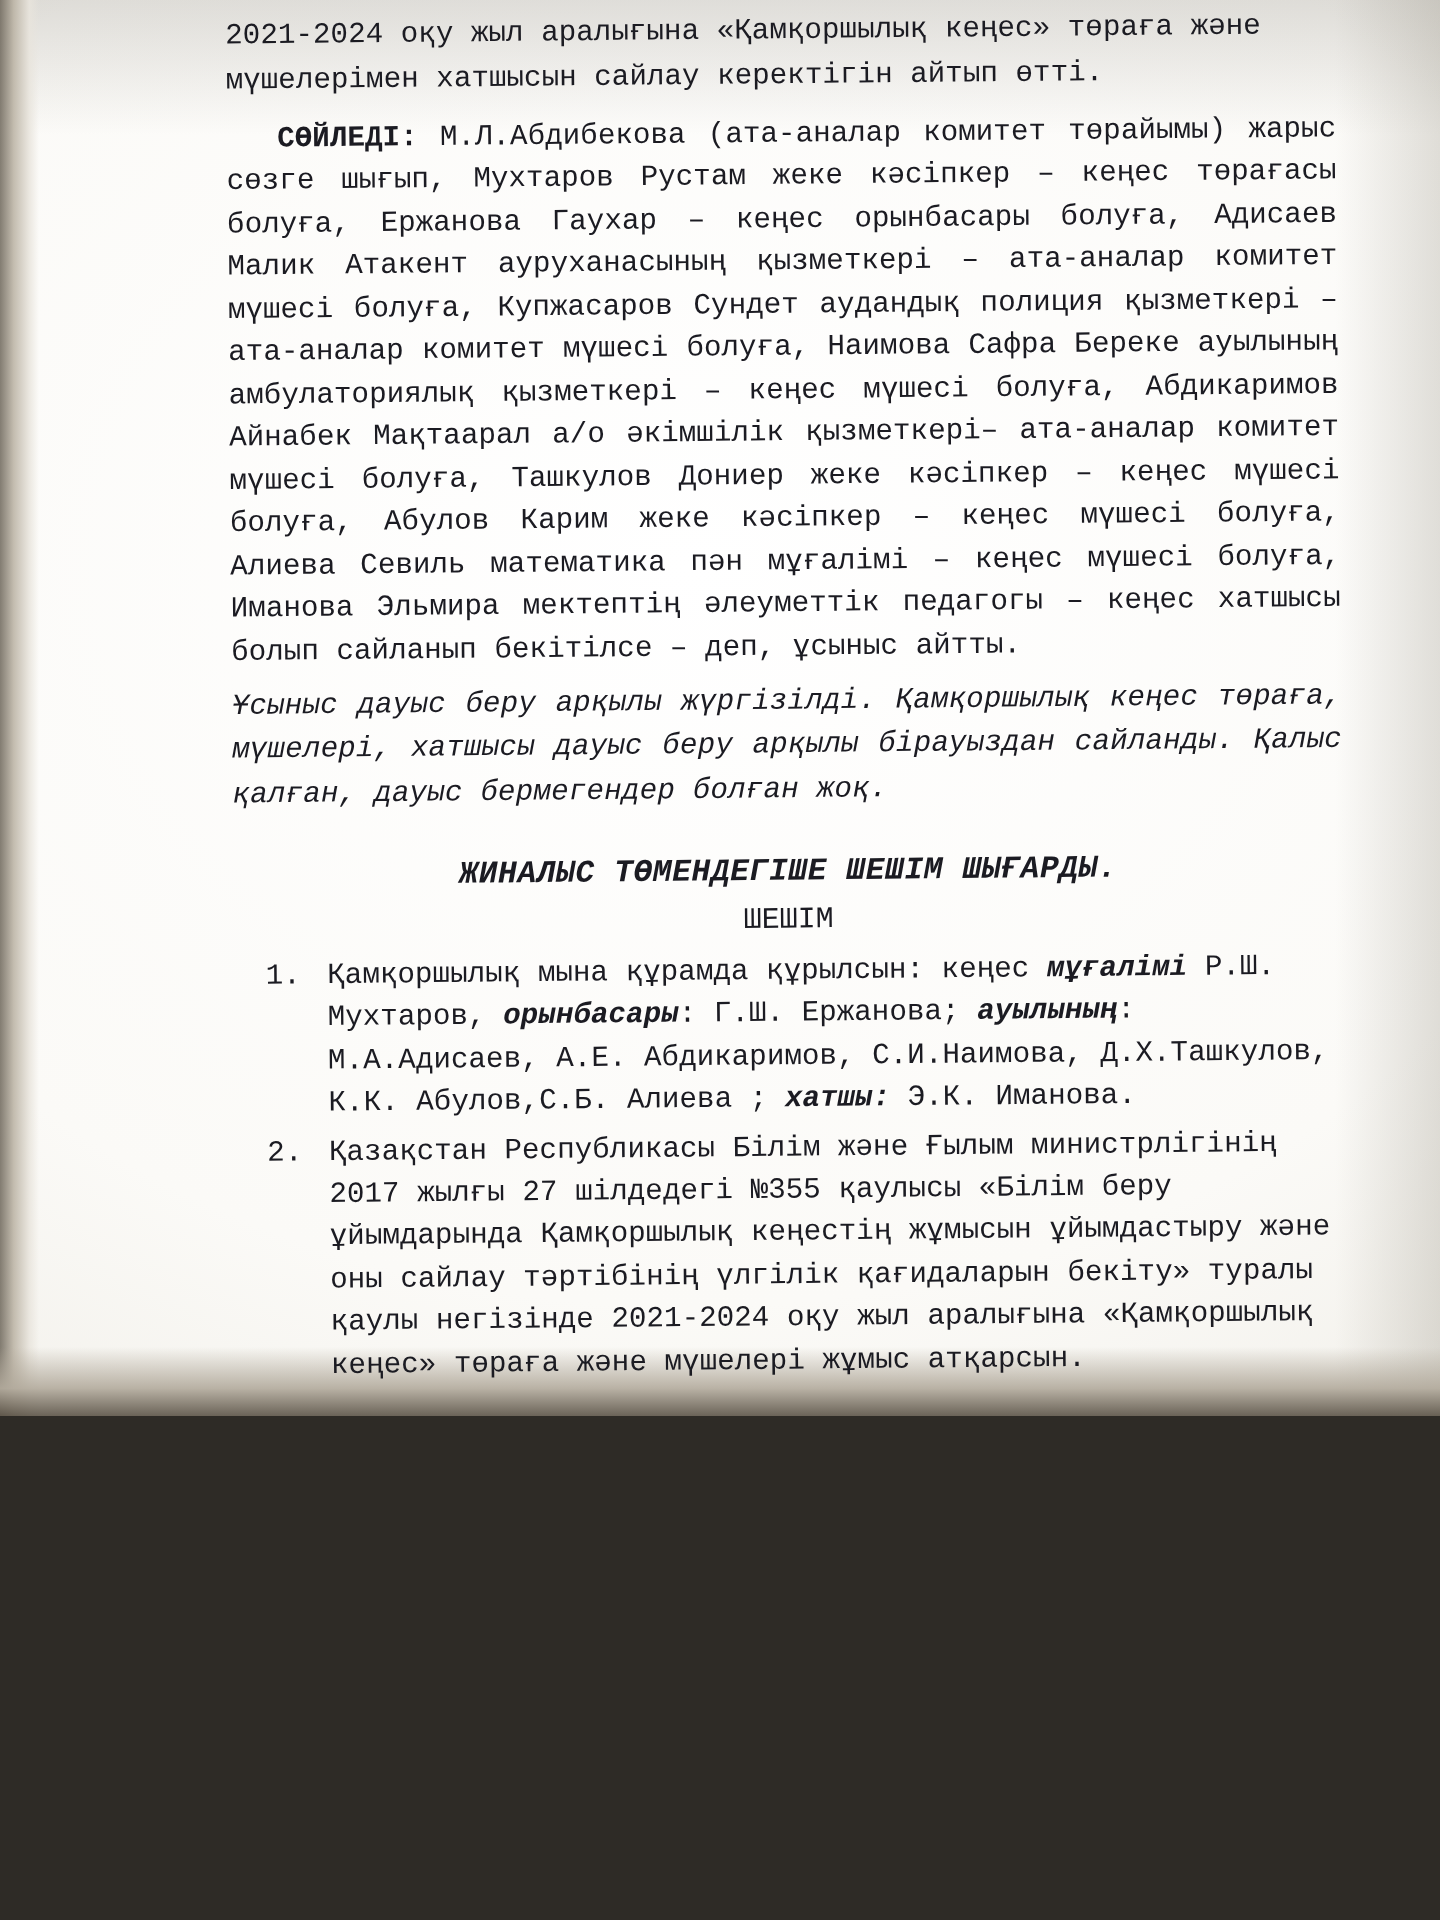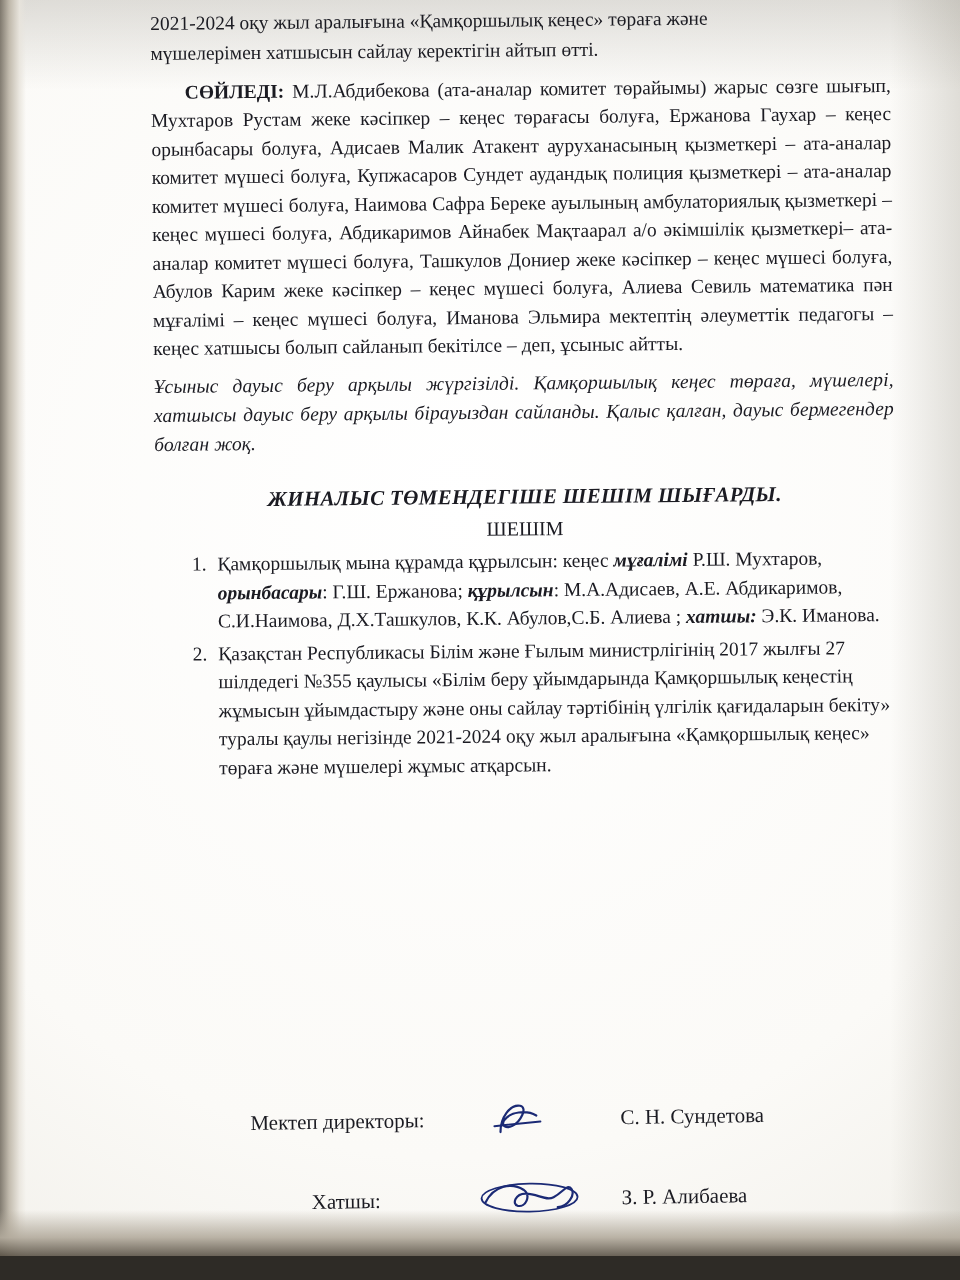--- a/index.html
+++ b/index.html
@@ -3,24 +3,24 @@
 <meta charset="utf-8">
 <style>
   html, body {
     margin: 0;
     padding: 0;
     background: #2e2b26;
   }
   #page {
     position: relative;
     width: 960px;
-    height: 1256px;
+    height: 944px;
     overflow: hidden;
     background: #ffffff;
-    font-family: Liberation Serif, serif;
+    font-family: Liberation Mono, monospace;
   }
   
   .paper {
     position: absolute;
     inset: 0;
     background:
       radial-gradient(ellipse 120% 95% at 48% 40%, #ffffff 0%, #fbfaf7 55%, #f1efe9 80%, #e6e3db 100%);
   }
   .edge-left {
     position: absolute;
@@ -147,21 +147,21 @@
       <b>СӨЙЛЕДІ:</b><span> М.Л.Абдибекова (ата-аналар комитет төрайымы) жарыс сөзге шығып, Мухтаров Рустам жеке кәсіпкер – кеңес төрағасы болуға, Ержанова Гаухар – кеңес орынбасары болуға, Адисаев Малик Атакент ауруханасының қызметкері – ата-аналар комитет  мүшесі болуға, Купжасаров Сундет аудандық полиция қызметкері – ата-аналар комитет  мүшесі болуға, Наимова Сафра Береке ауылының амбулаториялық қызметкері – кеңес мүшесі болуға, Абдикаримов Айнабек Мақтаарал а/о әкімшілік қызметкері– ата-аналар комитет  мүшесі болуға,  Ташкулов Дониер жеке кәсіпкер – кеңес мүшесі болуға, Абулов Карим жеке кәсіпкер – кеңес мүшесі болуға, Алиева Севиль математика пән мұғалімі – кеңес мүшесі болуға, Иманова Эльмира мектептің әлеуметтік педагогы – кеңес хатшысы болып сайланып бекітілсе – деп, ұсыныс айтты.</span>
     </p>
 
     <p class="italic-block" style="text-align:justify;">Ұсыныс  дауыс беру арқылы жүргізілді.  Қамқоршылық кеңес төраға, мүшелері, хатшысы дауыс беру арқылы бірауыздан сайланды. Қалыс қалған, дауыс бермегендер болған жоқ.</p>
 
     <p class="decision-title">ЖИНАЛЫС ТӨМЕНДЕГІШЕ ШЕШІМ ШЫҒАРДЫ.</p>
     <p class="decision-sub">ШЕШІМ</p>
 
     <ol class="items">
       <li>
-        <span>Қамқоршылық мына құрамда құрылсын:  кеңес </span><span class="bi">мұғалімі</span><span> Р.Ш. Мухтаров, </span><span class="bi">орынбасары</span><span>: Г.Ш. Ержанова; </span><span class="bi">құрылсын</span><span>: М.А.Адисаев, А.Е. Абдикаримов, С.И.Наимова, Д.Х.Ташкулов, К.К. Абулов,С.Б. Алиева ; </span><span class="bi">хатшы:</span><span> Э.К. Иманова.</span>
+        <span>Қамқоршылық мына құрамда құрылсын:  кеңес </span><span class="bi">мұғалімі</span><span> Р.Ш. Мухтаров, </span><span class="bi">орынбасары</span><span>: Г.Ш. Ержанова; </span><span class="bi">ауылының</span><span>: М.А.Адисаев, А.Е. Абдикаримов, С.И.Наимова, Д.Х.Ташкулов, К.К. Абулов,С.Б. Алиева ; </span><span class="bi">хатшы:</span><span> Э.К. Иманова.</span>
       </li>
       <li>
         <span>Қазақстан Республикасы Білім және Ғылым министрлігінің 2017 жылғы 27 шілдедегі №355 қаулысы «Білім беру ұйымдарында Қамқоршылық кеңестің жұмысын ұйымдастыру және оны сайлау тәртібінің үлгілік қағидаларын бекіту» туралы қаулы негізінде 2021-2024 оқу жыл аралығына «Қамқоршылық кеңес» төраға және мүшелері жұмыс атқарсын.</span>
       </li>
     </ol>
   </div>
 
   <div class="signatures">
     <div class="sig-row">
       <div class="sig-label">Мектеп директоры:</div>

